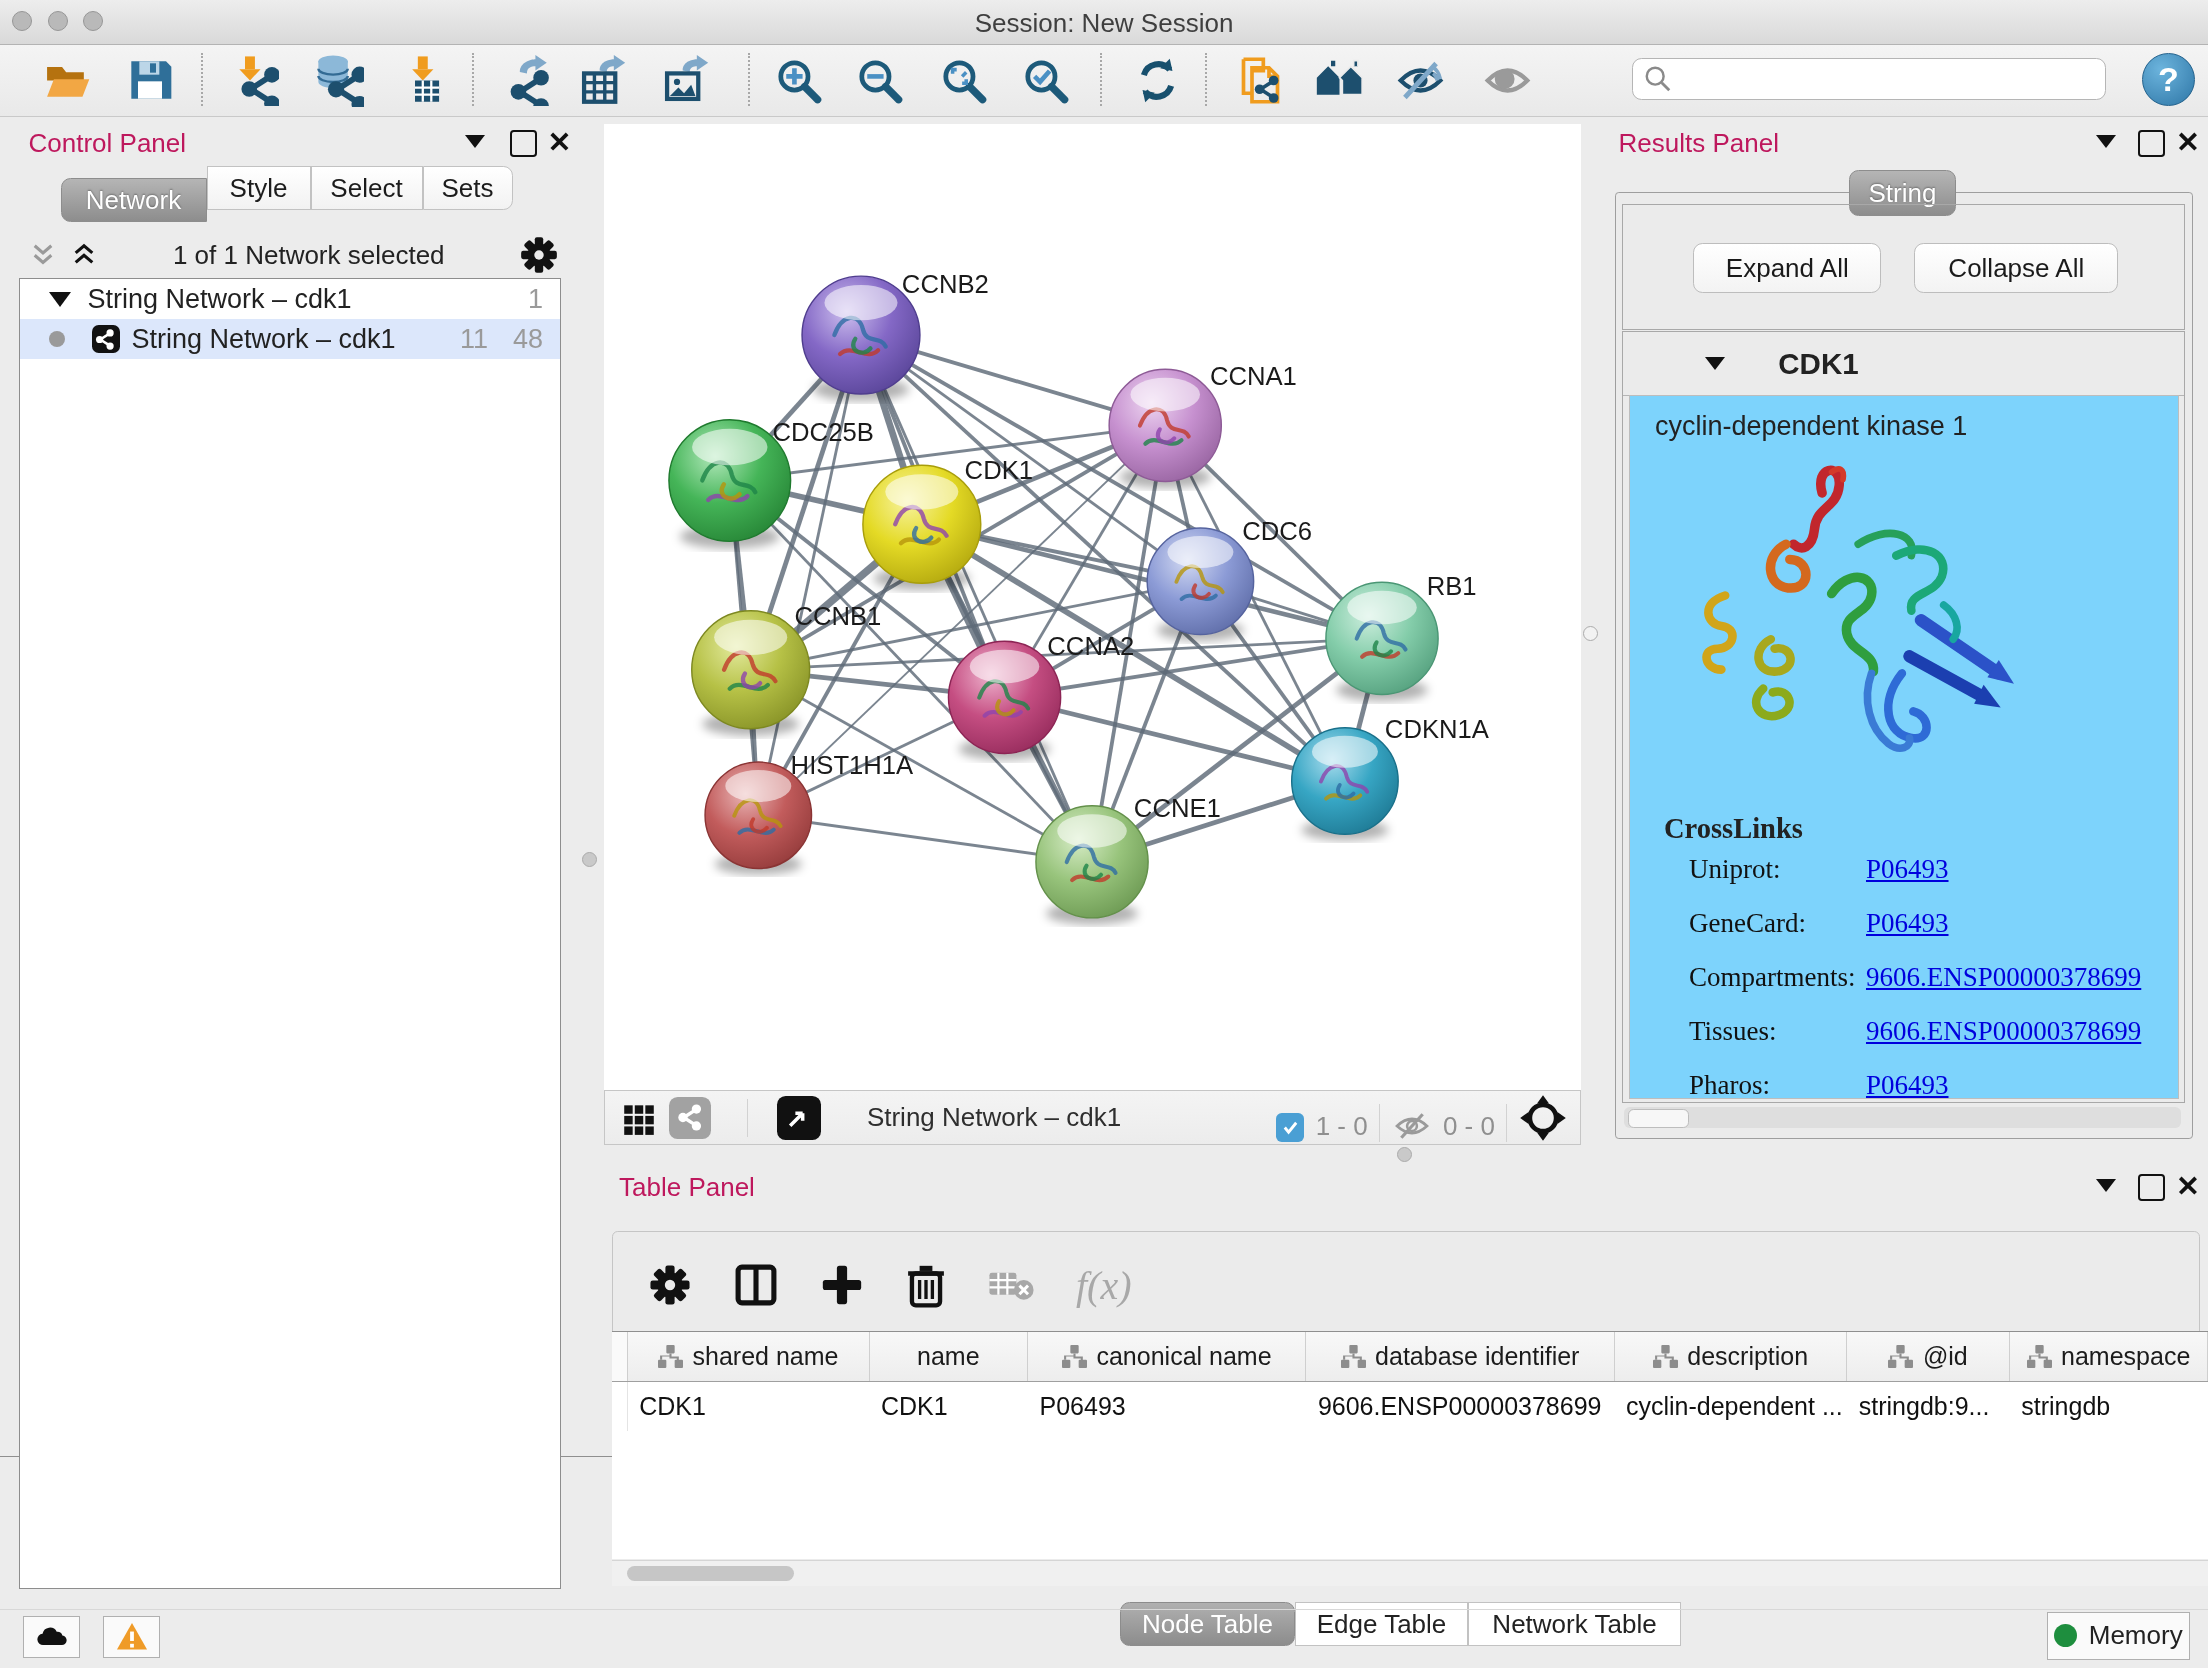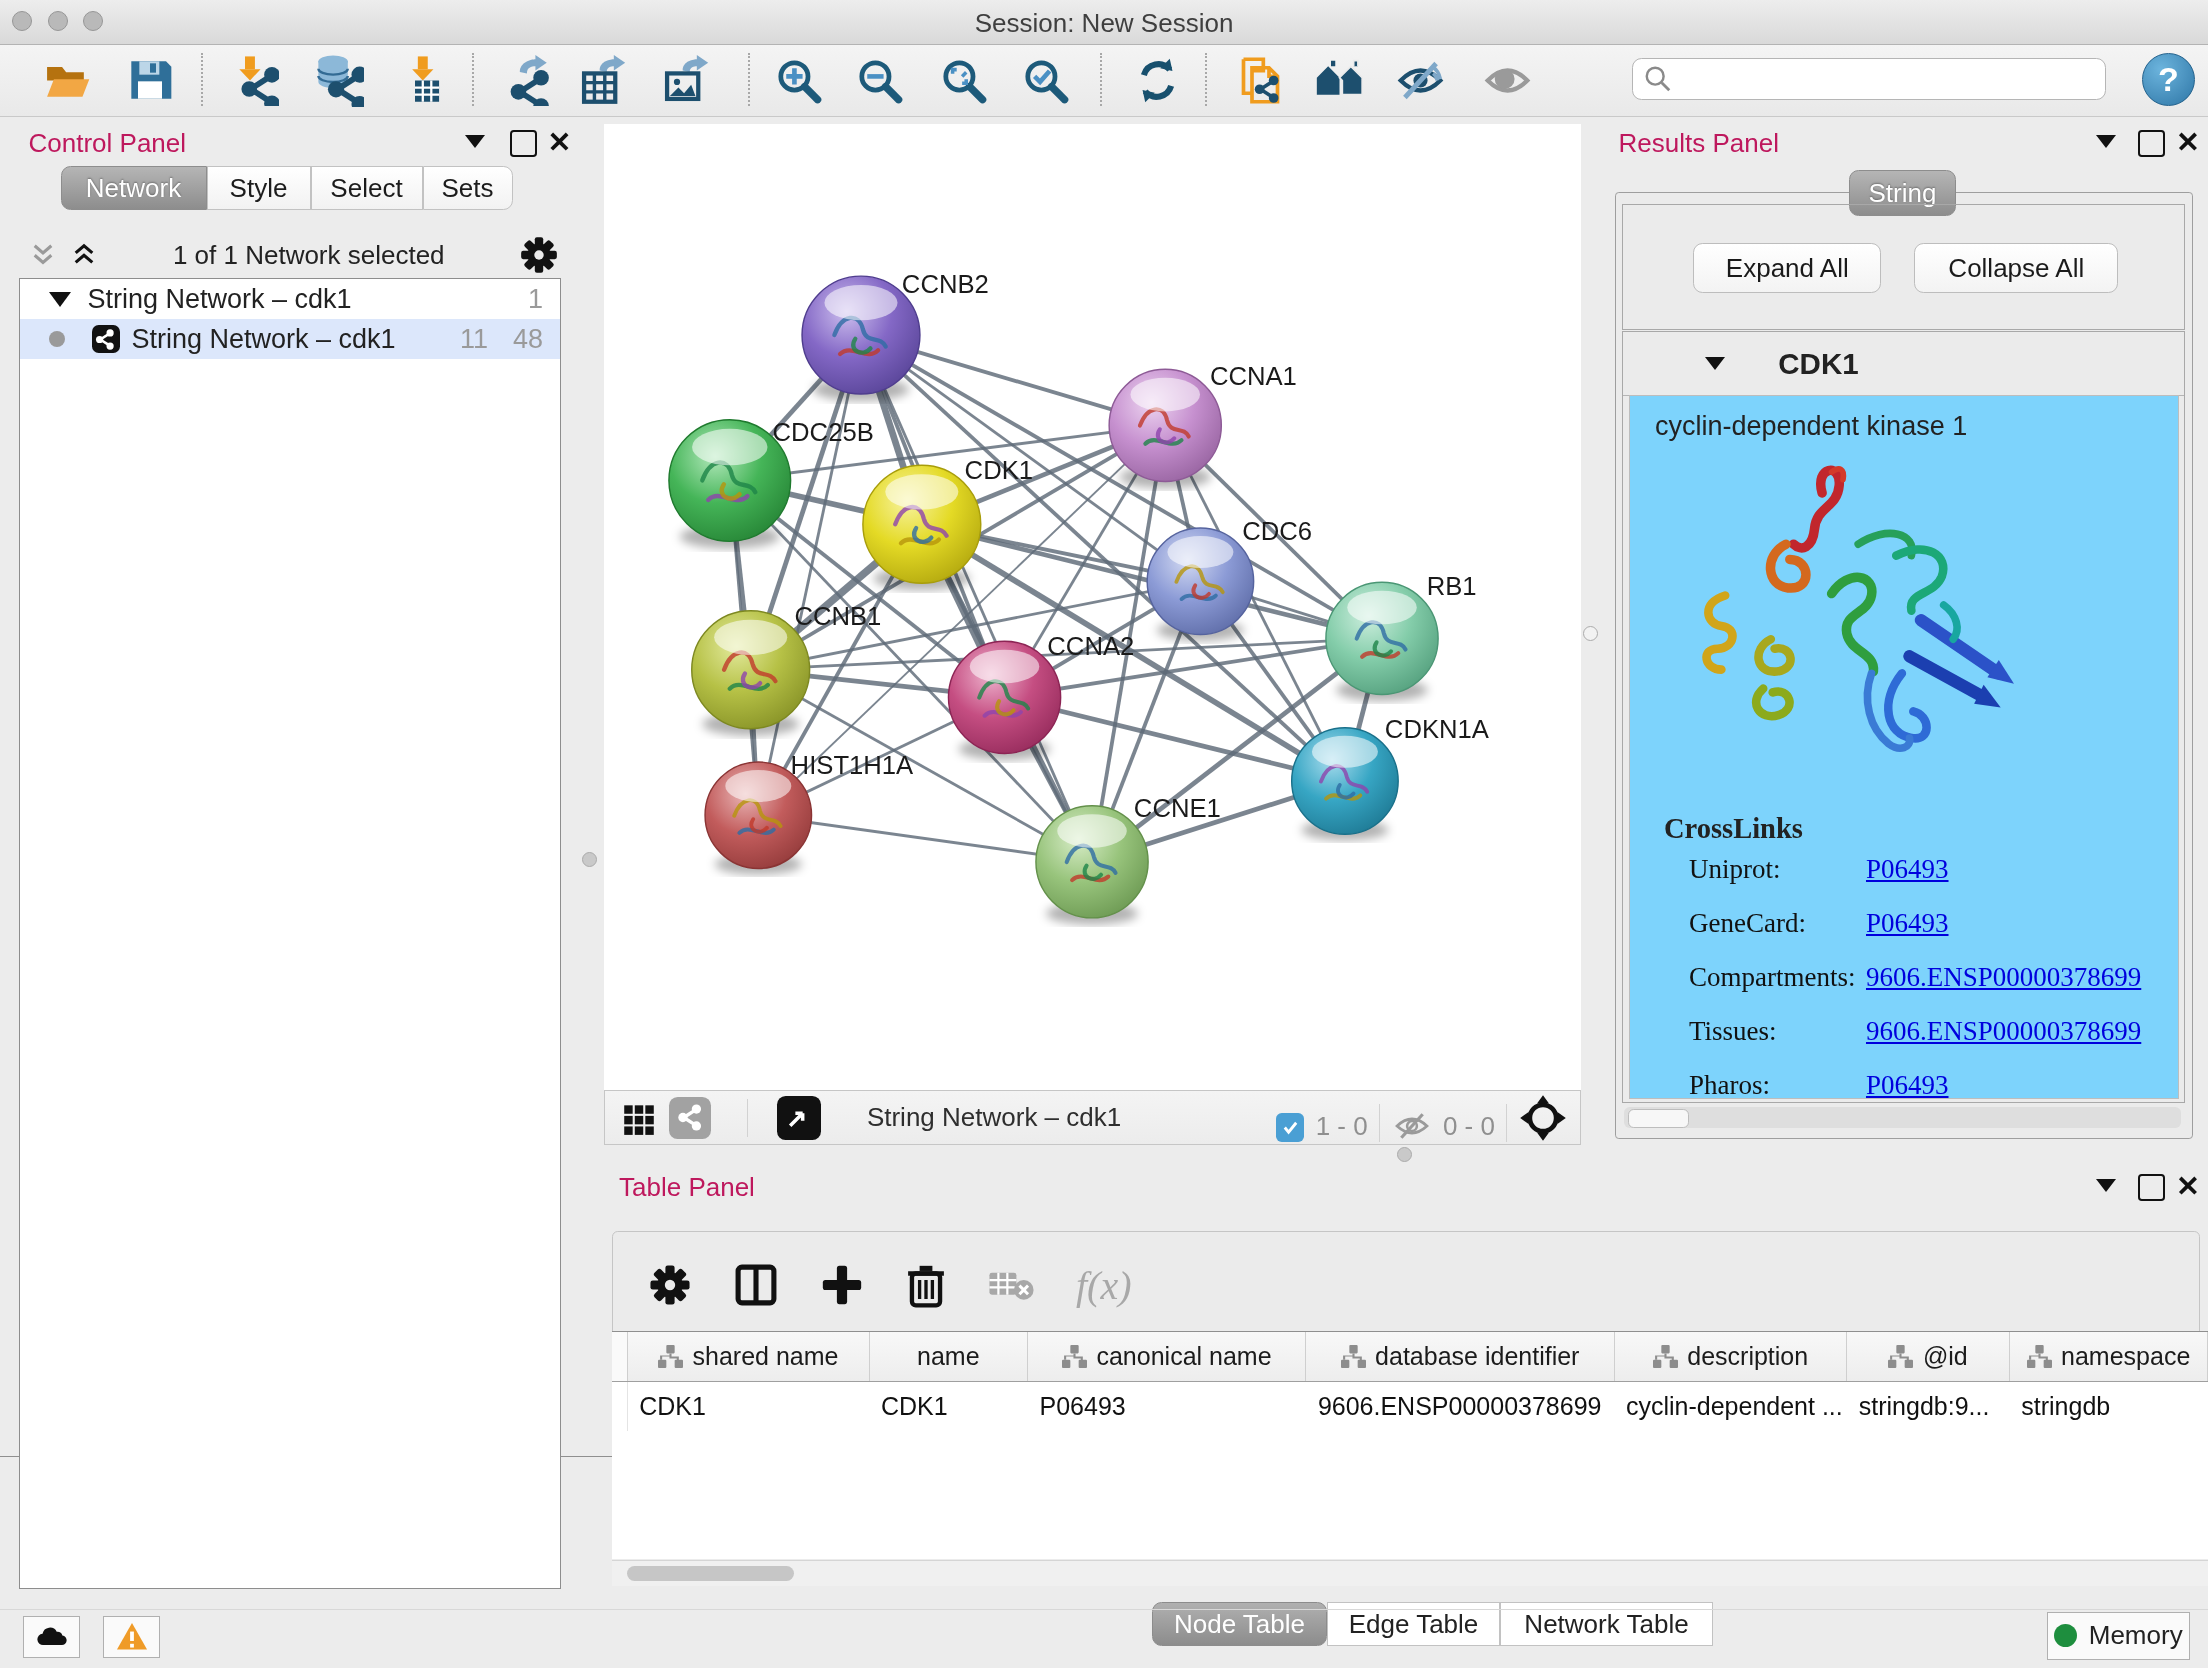--- a/index.html
+++ b/index.html
@@ -258,21 +258,21 @@
     <div class="ab helpbtn" style="left:2142px">?</div>
   </div>
 
   <div class="ab" style="left:9.5px;top:122px;width:559px;height:1465px">
     <div class="ab panel-title" style="left:19px;top:5.7px">Control Panel</div>
     <div class="ab tri-down" style="left:455px;top:13.3px"></div>
     <div class="ab sq" style="left:500px;top:7.6px"></div>
     <div class="ab wicon" style="left:538px;top:3.8px;font-size:28.5px">✕</div>
 
     <div class="ab" id="control-tabs" style="left:51px;top:44px;display:flex">
-        <div class="tab sel first" style="width: 146px;">Network</div>
+        <div class="tab sel first" style="width: 146px; margin-top: 12px;">Network</div>
         <div class="tab" style="width: 104px;">Style</div>
         <div class="tab" style="width: 112px;">Select</div>
         <div class="tab last" style="width: 90px;">Sets</div>
       </div>
 
     <div class="ab" style="left:17px;top:110px;width:533px;height:46px;display:flex;align-items:center">
       <svg width="32" height="28.5" viewBox="0 0 24 24">
         <path d="M5,4 l7,6 7,-6 M5,12 l7,6 7,-6" stroke="#9a9a9a" stroke-width="2.6" fill="none"></path>
       </svg>
       <svg width="32" height="28.5" viewBox="0 0 24 24" style="margin-left:9.5px">
@@ -727,21 +727,21 @@
             <div class="tdcell" style="width: 200px;">stringdb</div>
           </div>
         </div>
     </div>
 
     <div class="ab" style="left:15px;top:394px;width:1596px;height:25px;background:#f0f0f0;border-top:1px solid #d5d5d5">
       <div style="width:167px;height:15px;margin-top:4.8px;margin-left:15px;background:#c6c6c6;border-radius:7.6px"></div>
     </div>
 
     <div class="ab" id="bottom-tabs" style="left:523px;top:436px;display:flex">
-        <div class="btab sel" style="width: 175px; margin-left: 32px;">Node Table</div>
+        <div class="btab sel" style="width: 175px;">Node Table</div>
         <div class="btab" style="width: 173px;">Edge Table</div>
         <div class="btab" style="width: 213px;">Network Table</div>
       </div>
   </div>
 
   <div class="ab" style="left:0;top:1609px;width:2208px;height:59px;border-top:1px solid #d8d8d8">
     <div class="ab sbtn" style="left:23px;top:5.7px;width:55px;height:40px">
       <svg width="34" height="25" viewBox="0 0 36 26" fill="#111">
         <path d="M9,22 a6,6 0 0 1 -1,-12 a8,8 0 0 1 15,-2 a5,5 0 0 1 6,4 a5,5 0 0 1 -1,10 z"></path>
       </svg>

